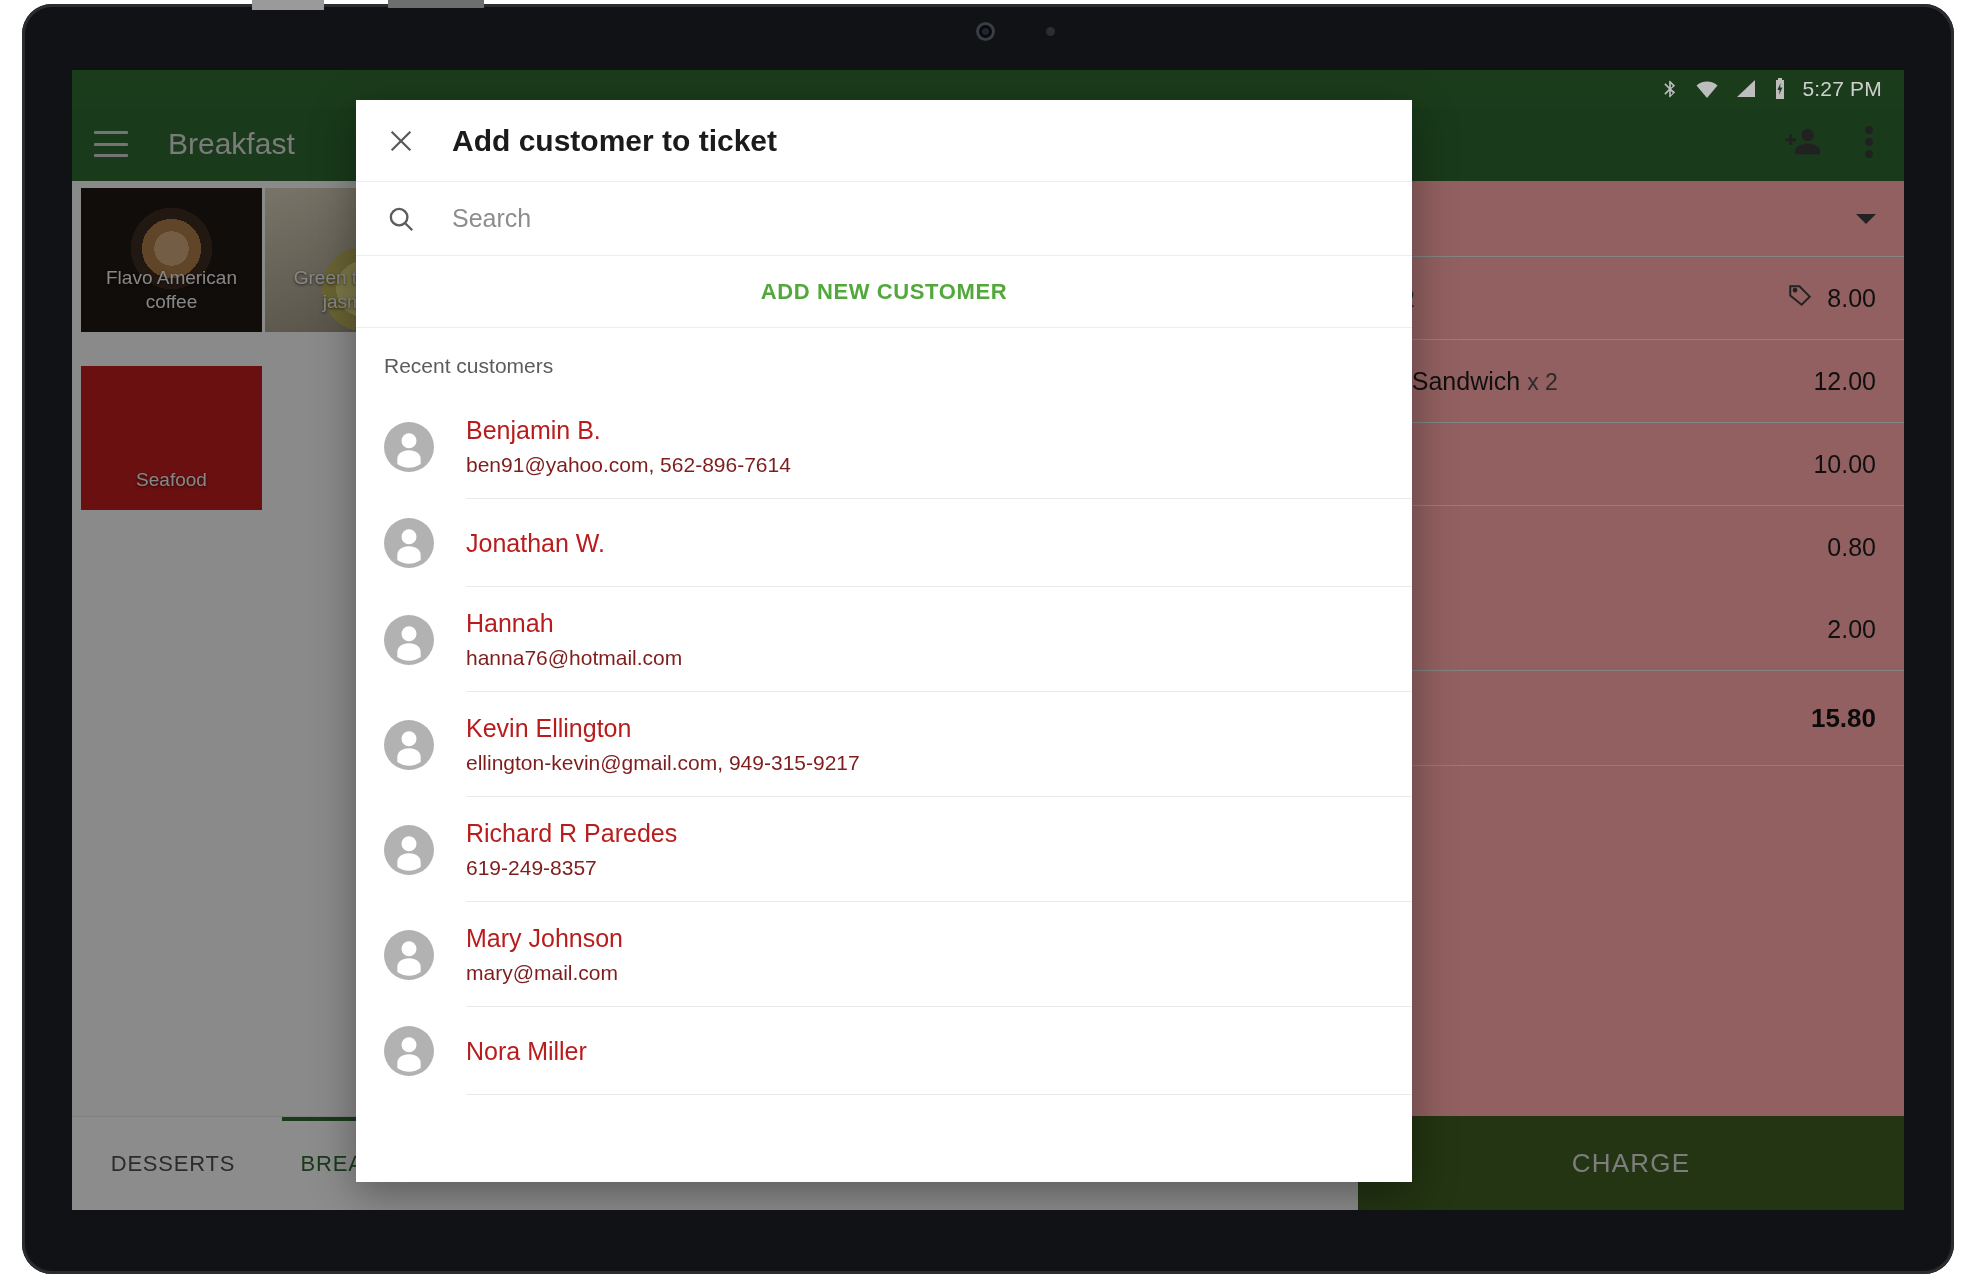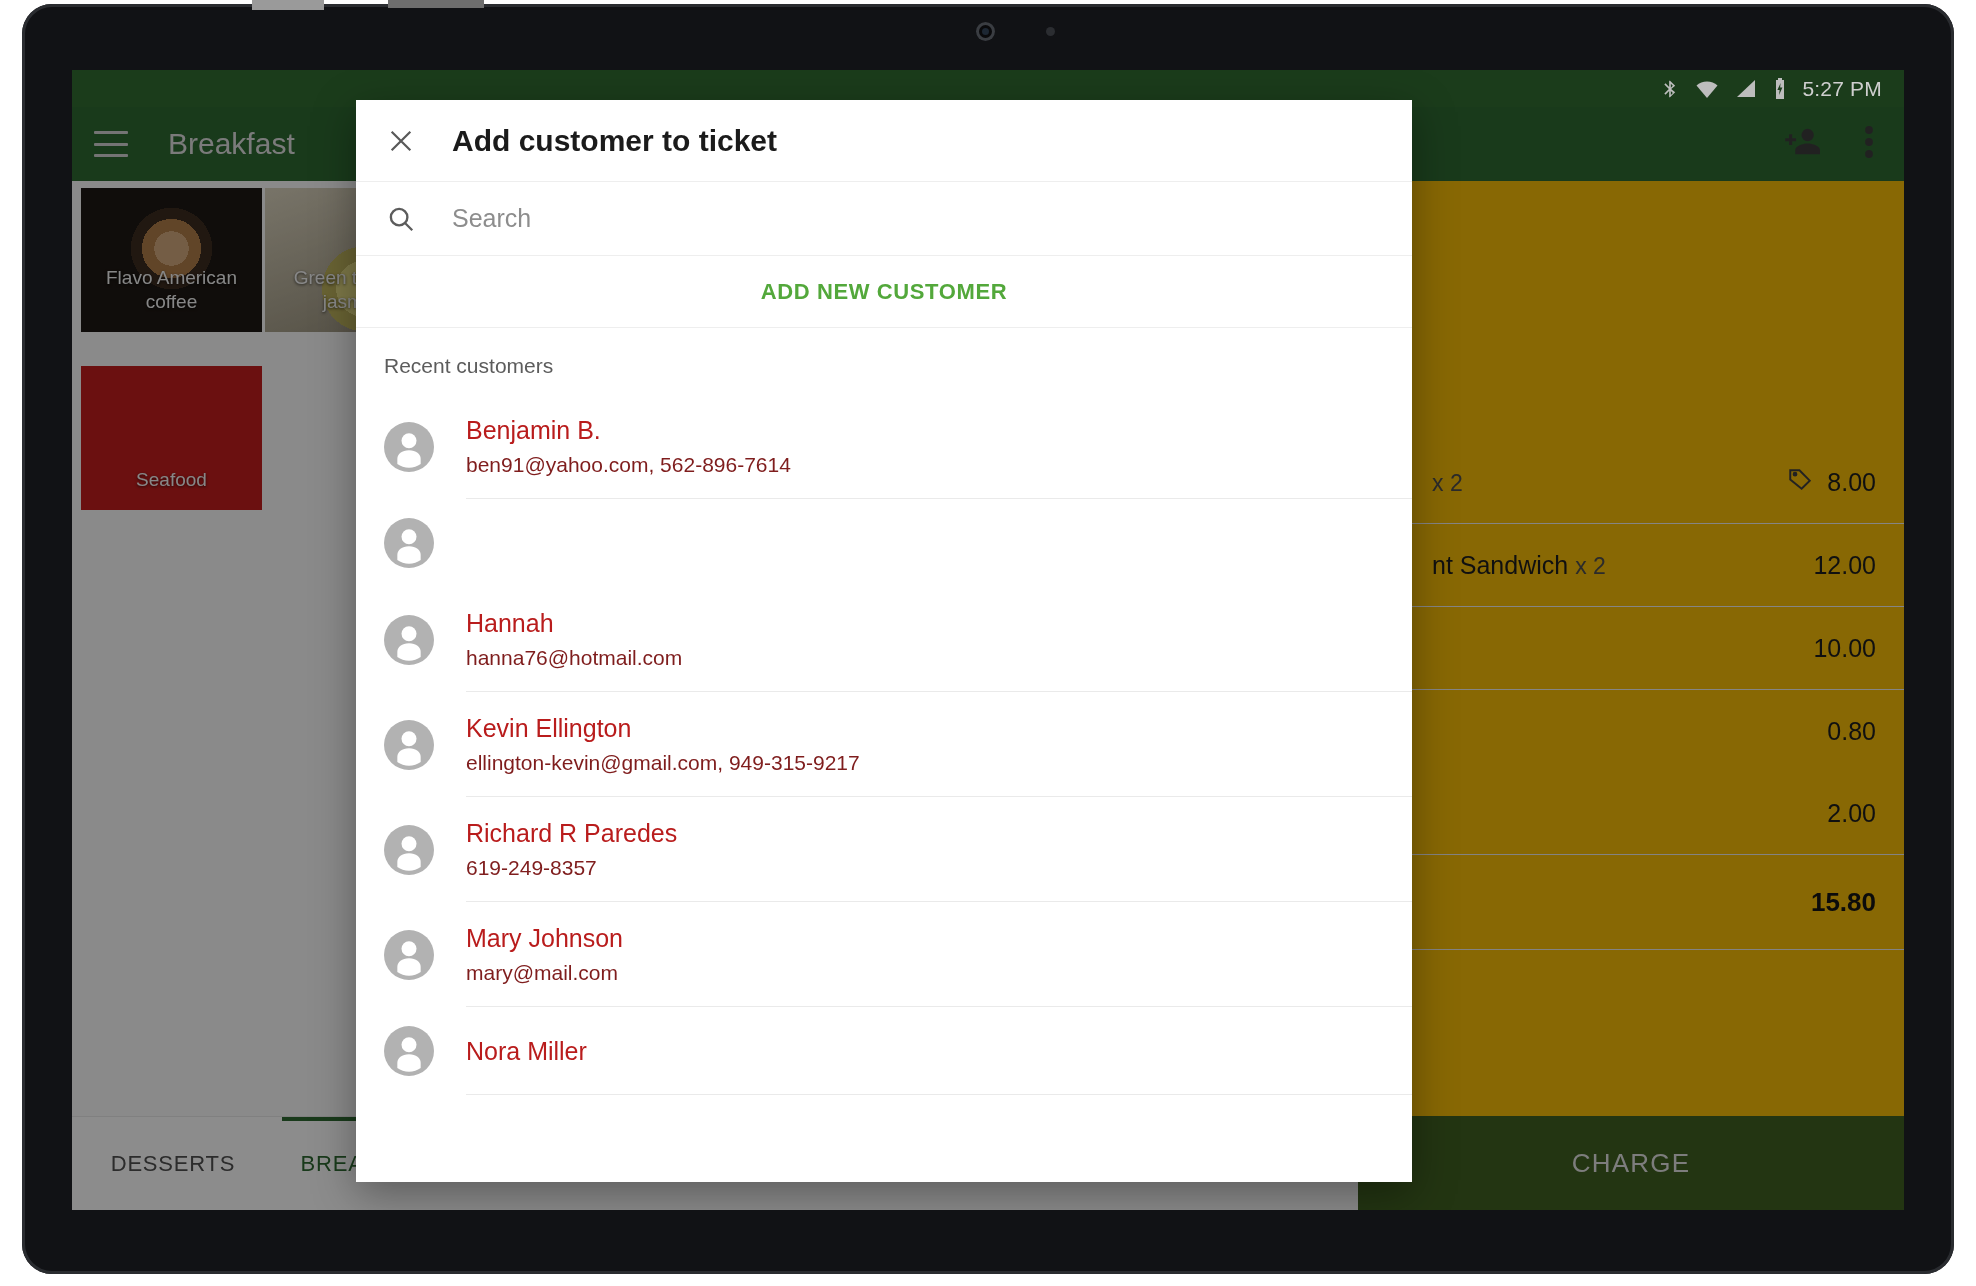--- a/index.html
+++ b/index.html
@@ -158,23 +158,23 @@
       radial-gradient(circle at 62% 58%, #e9e4d4 0 11%, transparent 12%),
       linear-gradient(150deg,#4e6b2e,#1c2411); }
   .ph-burger { background:
       radial-gradient(ellipse at 50% 36%, #caa264 0 28%, transparent 29%),
       radial-gradient(ellipse at 50% 62%, #6b9b3a 0 30%, transparent 31%),
       linear-gradient(170deg,#3a2f22,#120f0b); }
 
   
   .ticket-pane {
     flex: 1; height: 100%;
-    background: #eab308;
+    background: #fca5a5;
     position: relative;
-    display: flex; flex-direction: row; align-items: center;
+    display: flex; flex-direction: column;
   }
   .ticket-head {
     height: 76px; display: flex; align-items: center;
     justify-content: flex-end; padding-right: 28px;
     border-bottom: 1px solid #e4e4e4;
   }
   .caret-down {
     width: 0; height: 0;
     border-left: 10px solid transparent;
     border-right: 10px solid transparent;
@@ -525,20 +525,23 @@
         </div>
 
         <div class="cust-row no-sub">
           <span class="avatar">
             <svg width="50" height="50" viewBox="0 0 24 24" fill="#b2b2b2">
               <circle cx="12" cy="12" r="12" fill="#b2b2b2"></circle>
               <circle cx="12" cy="9" r="3.6" fill="#ffffff"></circle>
               <path d="M12 13.6c-3.4 0-5.6 2-5.6 4v2.6c1.6 1.1 3.5 1.8 5.6 1.8s4-.7 5.6-1.8v-2.6c0-2-2.2-4-5.6-4z" fill="#ffffff"></path>
             </svg>
           </span>
+          <span class="cust-text">
+            <span class="cust-name">Jonathan W.</span>
+          </span>
         </div>
 
         <div class="cust-row">
           <span class="avatar">
             <svg width="50" height="50" viewBox="0 0 24 24" fill="#b2b2b2">
               <circle cx="12" cy="12" r="12" fill="#b2b2b2"></circle>
               <circle cx="12" cy="9" r="3.6" fill="#ffffff"></circle>
               <path d="M12 13.6c-3.4 0-5.6 2-5.6 4v2.6c1.6 1.1 3.5 1.8 5.6 1.8s4-.7 5.6-1.8v-2.6c0-2-2.2-4-5.6-4z" fill="#ffffff"></path>
             </svg>
           </span>

